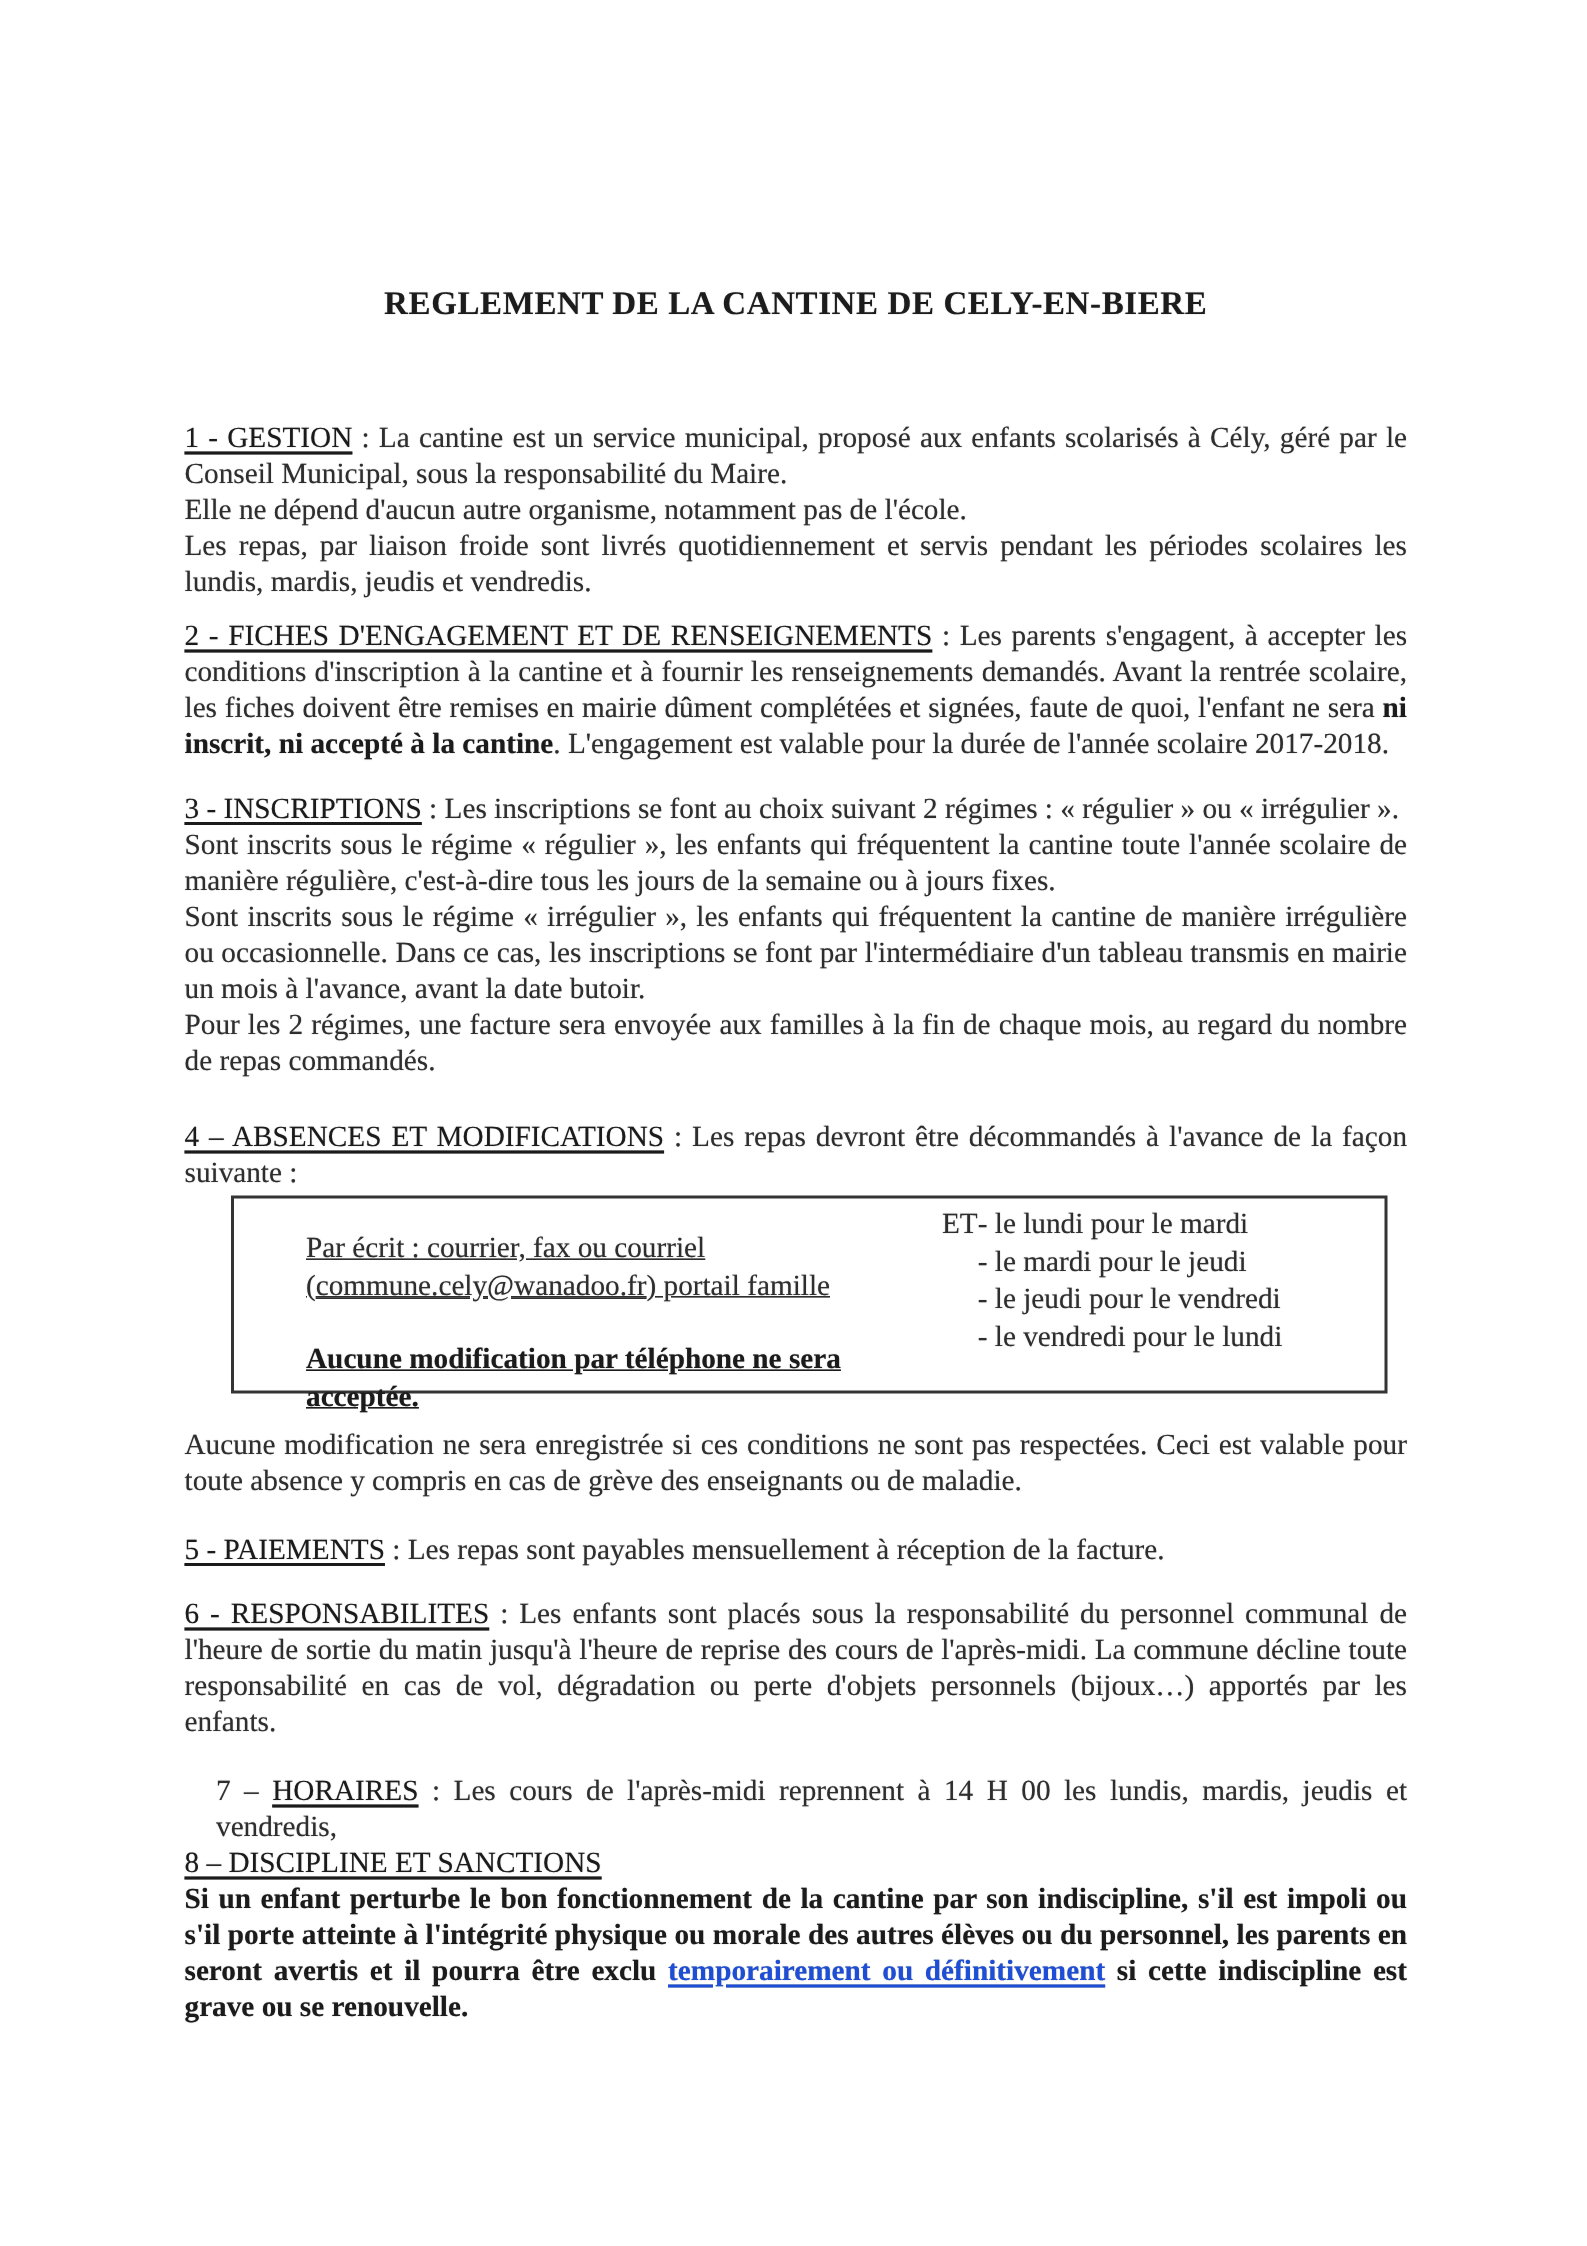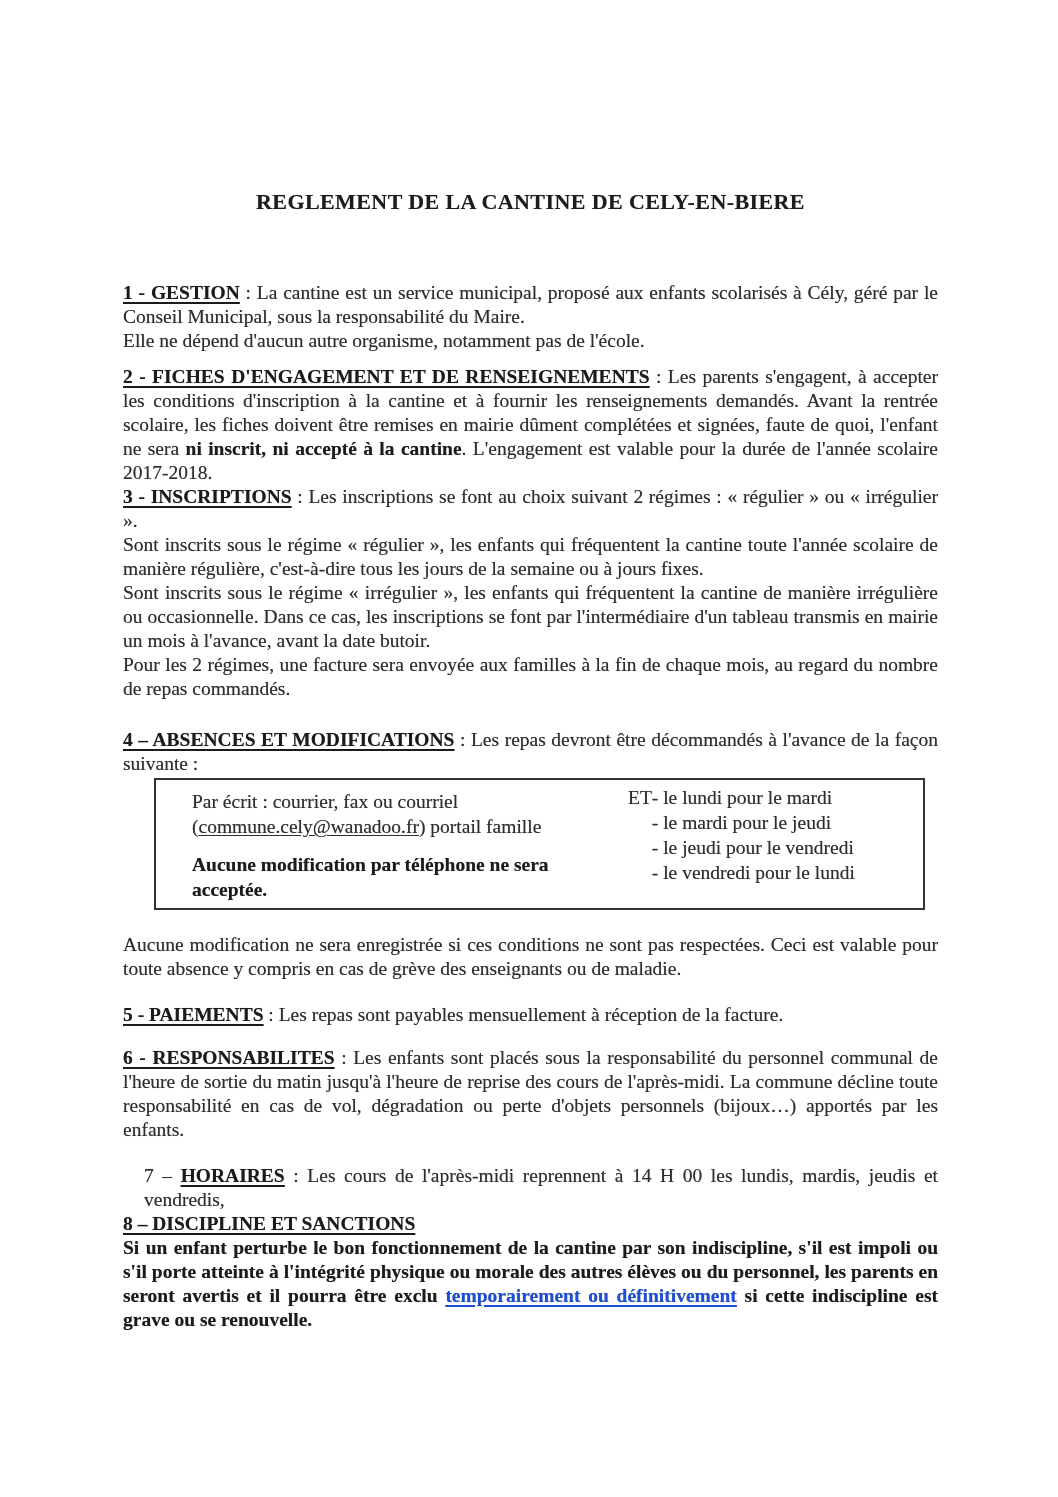--- a/index.html
+++ b/index.html
@@ -33,29 +33,29 @@
     letter-spacing: 0.4px;
   }
   .sec {
     font-size: 19.5px;
     line-height: 24px;
     text-align: justify;
   }
   .sec p { margin: 0; }
   .sec-1 { margin-top: 66px; }
   .sec-2 { margin-top: 12px; }
-  .sec-3 { }
+  .sec-3 { margin-top: 19px; }
   .sec-4 { margin-top: 27px; }
   .sec-5 { margin-top: 22px; }
   .sec-6 { margin-top: 19px; }
   .sec-7 { margin-top: 22px; margin-left: 21px; }
   .sec-8 { }
   .after-box { margin-top: 23px; }
   .h {
-    font-weight: bold;
+    font-weight: normal;
     color: #1b1b1b;
     text-decoration: underline;
     text-decoration-thickness: 2px;
     text-underline-offset: 3px;
   }
   .b {
     font-weight: bold;
     color: #1b1b1b;
   }
   .bu {
@@ -82,21 +82,21 @@
     text-align: left;
   }
   .box-left {
     box-sizing: border-box;
     width: 472px;
     padding: 9px 0 6px 36px;
     display: flex;
     flex-direction: column;
     justify-content: space-between;
   }
-  .box-left p { margin: 0; }
+  .box-left p { margin: 12px; text-decoration: underline; }
   .box-right {
     box-sizing: border-box;
     flex: 1;
     padding: 5px 10px 0 0;
   }
   .box-right-title {
     text-align: center;
     padding-left: 30px;
   }
   .box-right-row {
@@ -111,20 +111,21 @@
 </head>
 <body>
 
 <div class="page">
 
   <h1 class="doc-title">REGLEMENT DE LA CANTINE DE CELY-EN-BIERE</h1>
 
   <div class="sec sec-1">
     <p><span class="h">1 - GESTION</span><span> : </span><span>La cantine est un service municipal, proposé aux enfants scolarisés à Cély, géré par le Conseil Municipal, sous la responsabilité du Maire.</span></p>
     <p>Elle ne dépend d'aucun autre organisme, notamment pas de l'école.</p>
+    <p>Les repas, par liaison froide sont livrés quotidiennement et servis pendant les périodes scolaires les lundis, mardis, jeudis et vendredis.</p>
   </div>
 
   <div class="sec sec-2">
     <p><span class="h">2 - FICHES D'ENGAGEMENT ET DE RENSEIGNEMENTS</span><span> : </span><span>Les parents s'engagent, à accepter les conditions d'inscription à la cantine et à fournir les renseignements demandés. Avant la rentrée scolaire, les fiches doivent être remises en mairie dûment complétées et signées, faute de quoi, l'enfant ne sera </span><span class="b">ni inscrit, ni accepté à la cantine</span><span>. L'engagement est valable pour la durée de l'année scolaire 2017-2018.</span></p>
   </div>
 
   <div class="sec sec-3">
     <p><span class="h">3 - INSCRIPTIONS</span><span> : </span><span>Les inscriptions se font au choix suivant 2 régimes : « régulier » ou « irrégulier ».</span></p>
     <p>Sont inscrits sous le régime « régulier », les enfants qui fréquentent la cantine toute l'année scolaire de manière régulière, c'est-à-dire tous les jours de la semaine ou à jours fixes.</p>
     <p>Sont inscrits sous le régime « irrégulier », les enfants qui fréquentent la cantine de manière irrégulière ou occasionnelle. Dans ce cas, les inscriptions se font par l'intermédiaire d'un tableau transmis en mairie un mois à l'avance, avant la date butoir.</p>

